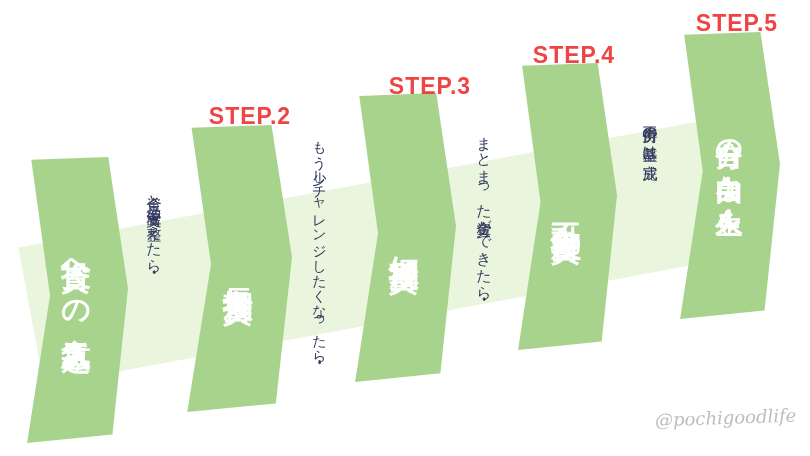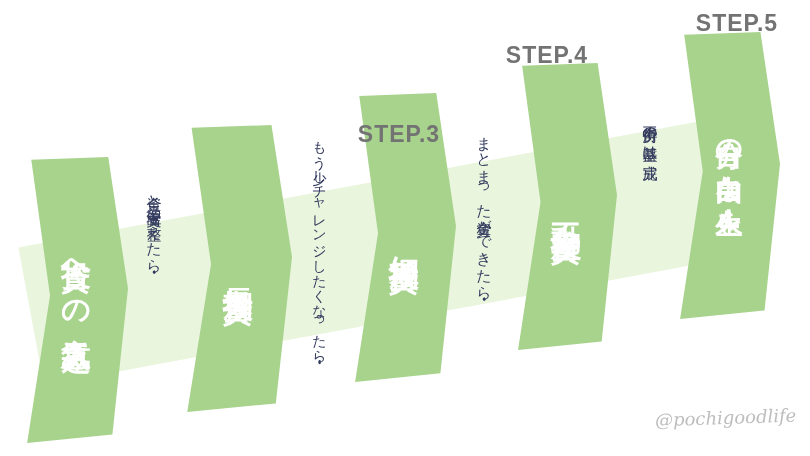--- a/index.html
+++ b/index.html
@@ -53,31 +53,31 @@
   .banner2 .banner-text { font-size: 30px; letter-spacing: 3px; }
   .banner3 .banner-text { font-size: 30px; letter-spacing: 3px; }
   .banner4 .banner-text { font-size: 30px; letter-spacing: 3px; }
   .banner5 .banner-text { font-size: 27px; letter-spacing: 1px; }
 
   
   .step-label {
     position: absolute;
     width: 110px;
     text-align: center;
-    color: #737373;
+    color: #ef4444;
     font-size: 23px;
     font-weight: 600;
     letter-spacing: 1px;
     z-index: 4;
     white-space: nowrap;
   }
   .step1 { left: 31px;  top: 132px; }
   .step2 { left: 195px; top: 103px; }
-  .step3 { left: 344px; top: 73px; margin-top: 48px;  }
-  .step4 { left: 492px; top: 42px;  }
+  .step3 { left: 375px; top: 73px;  }
+  .step4 { left: 519px; top: 42px;  }
   .step5 { left: 682px; top: 10px;  }
 
   
   .note {
     position: absolute;
     writing-mode: vertical-rl;
     text-orientation: mixed;
     color: #333b5e;
     line-height: 1;
     z-index: 3;
@@ -104,20 +104,21 @@
     z-index: 4;
   }
 </style>
 </head>
 <body>
 
 <div class="stage">
 
   <div class="band"></div>
 
+  <div class="step-label step2">STEP.2</div>
   <div class="step-label step3">STEP.3</div>
   <div class="step-label step4">STEP.4</div>
   <div class="step-label step5">STEP.5</div>
 
   <div class="banner banner1">
     <span class="banner-text">投資への意気込み</span>
   </div>
   <div class="banner banner2">
     <span class="banner-text">長期投資</span>
   </div>

